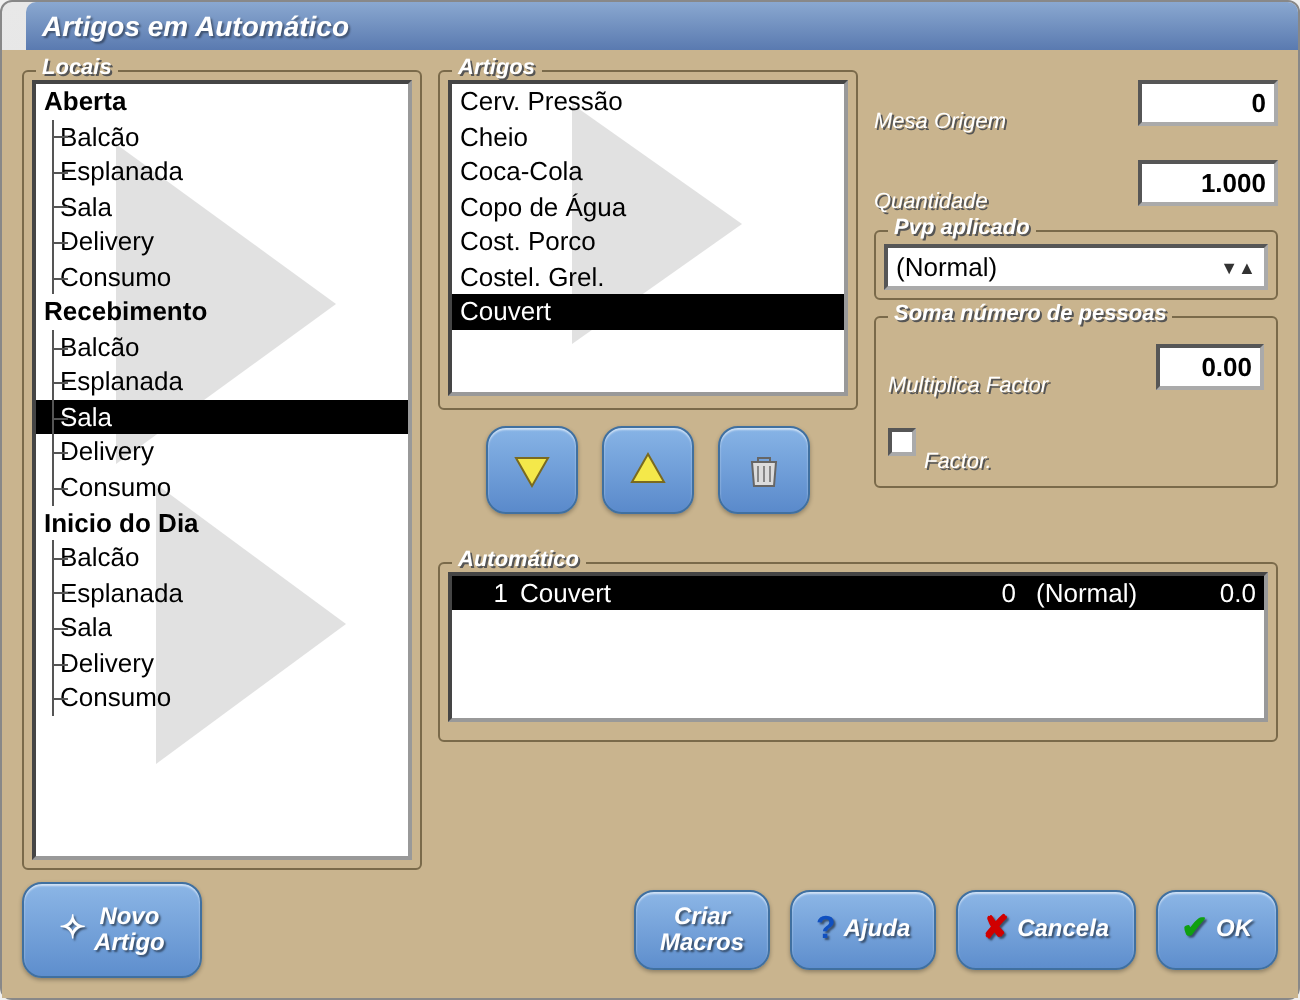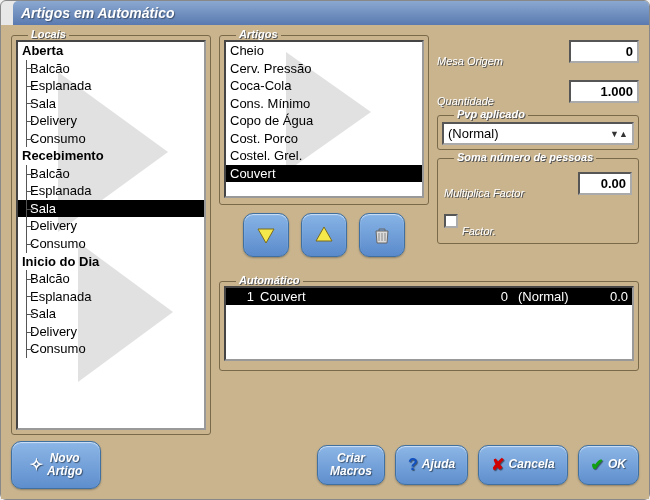--- a/index.html
+++ b/index.html
@@ -49,21 +49,21 @@
   }
   .panel {
     border: 1px solid #7a6a4a;
     border-radius: 3px;
     padding: 4px;
     position: relative;
   }
   .panel-label {
     position: absolute;
     top: -8px;
-    left: 16px;
+    left: 6px;
     background: #c9b48e;
     padding: 0 3px;
     font-size: 11px;
     font-weight: bold;
     font-style: italic;
     color: #fff;
     text-shadow: 1px 1px 0 #555;
   }
   .left-col {
     width: 200px;
@@ -277,24 +277,23 @@
         </div>
       </div>
 
       <div style="flex:1;display:flex;flex-direction:column;gap:20px;">
         <div style="display:flex;gap:8px;">
           <div class="mid-col">
             <div class="panel artigos-panel">
               <div class="panel-label">Artigos</div>
               <div class="listbox artigos-list" id="artigos-list">
                 <div class="tri-bg" style="left:60px;top:10px;border-top:60px solid transparent;border-bottom:60px solid transparent;border-left:85px solid #888;"></div>
-              <div class="list-item">Cheio</div>
-                  <div class="list-item">Cerv. Pressão</div>
+              <div class="list-item">Cerv. Pressão</div>
+                  <div class="list-item">Cheio</div>
                   <div class="list-item">Coca-Cola</div>
-                  <div class="list-item">Cons. Mínimo</div>
                   <div class="list-item">Copo de Água</div>
                   <div class="list-item">Cost. Porco</div>
                   <div class="list-item">Costel. Grel.</div>
                   <div class="list-item selected">Couvert</div>
                 </div>
             </div>
             <div class="art-buttons">
               <div class="sqbtn">
                 <svg viewBox="0 0 24 24">
                     <polygon points="4,6 20,6 12,20" fill="#f4e84a" stroke="#7a6a20" stroke-width="1"></polygon>

